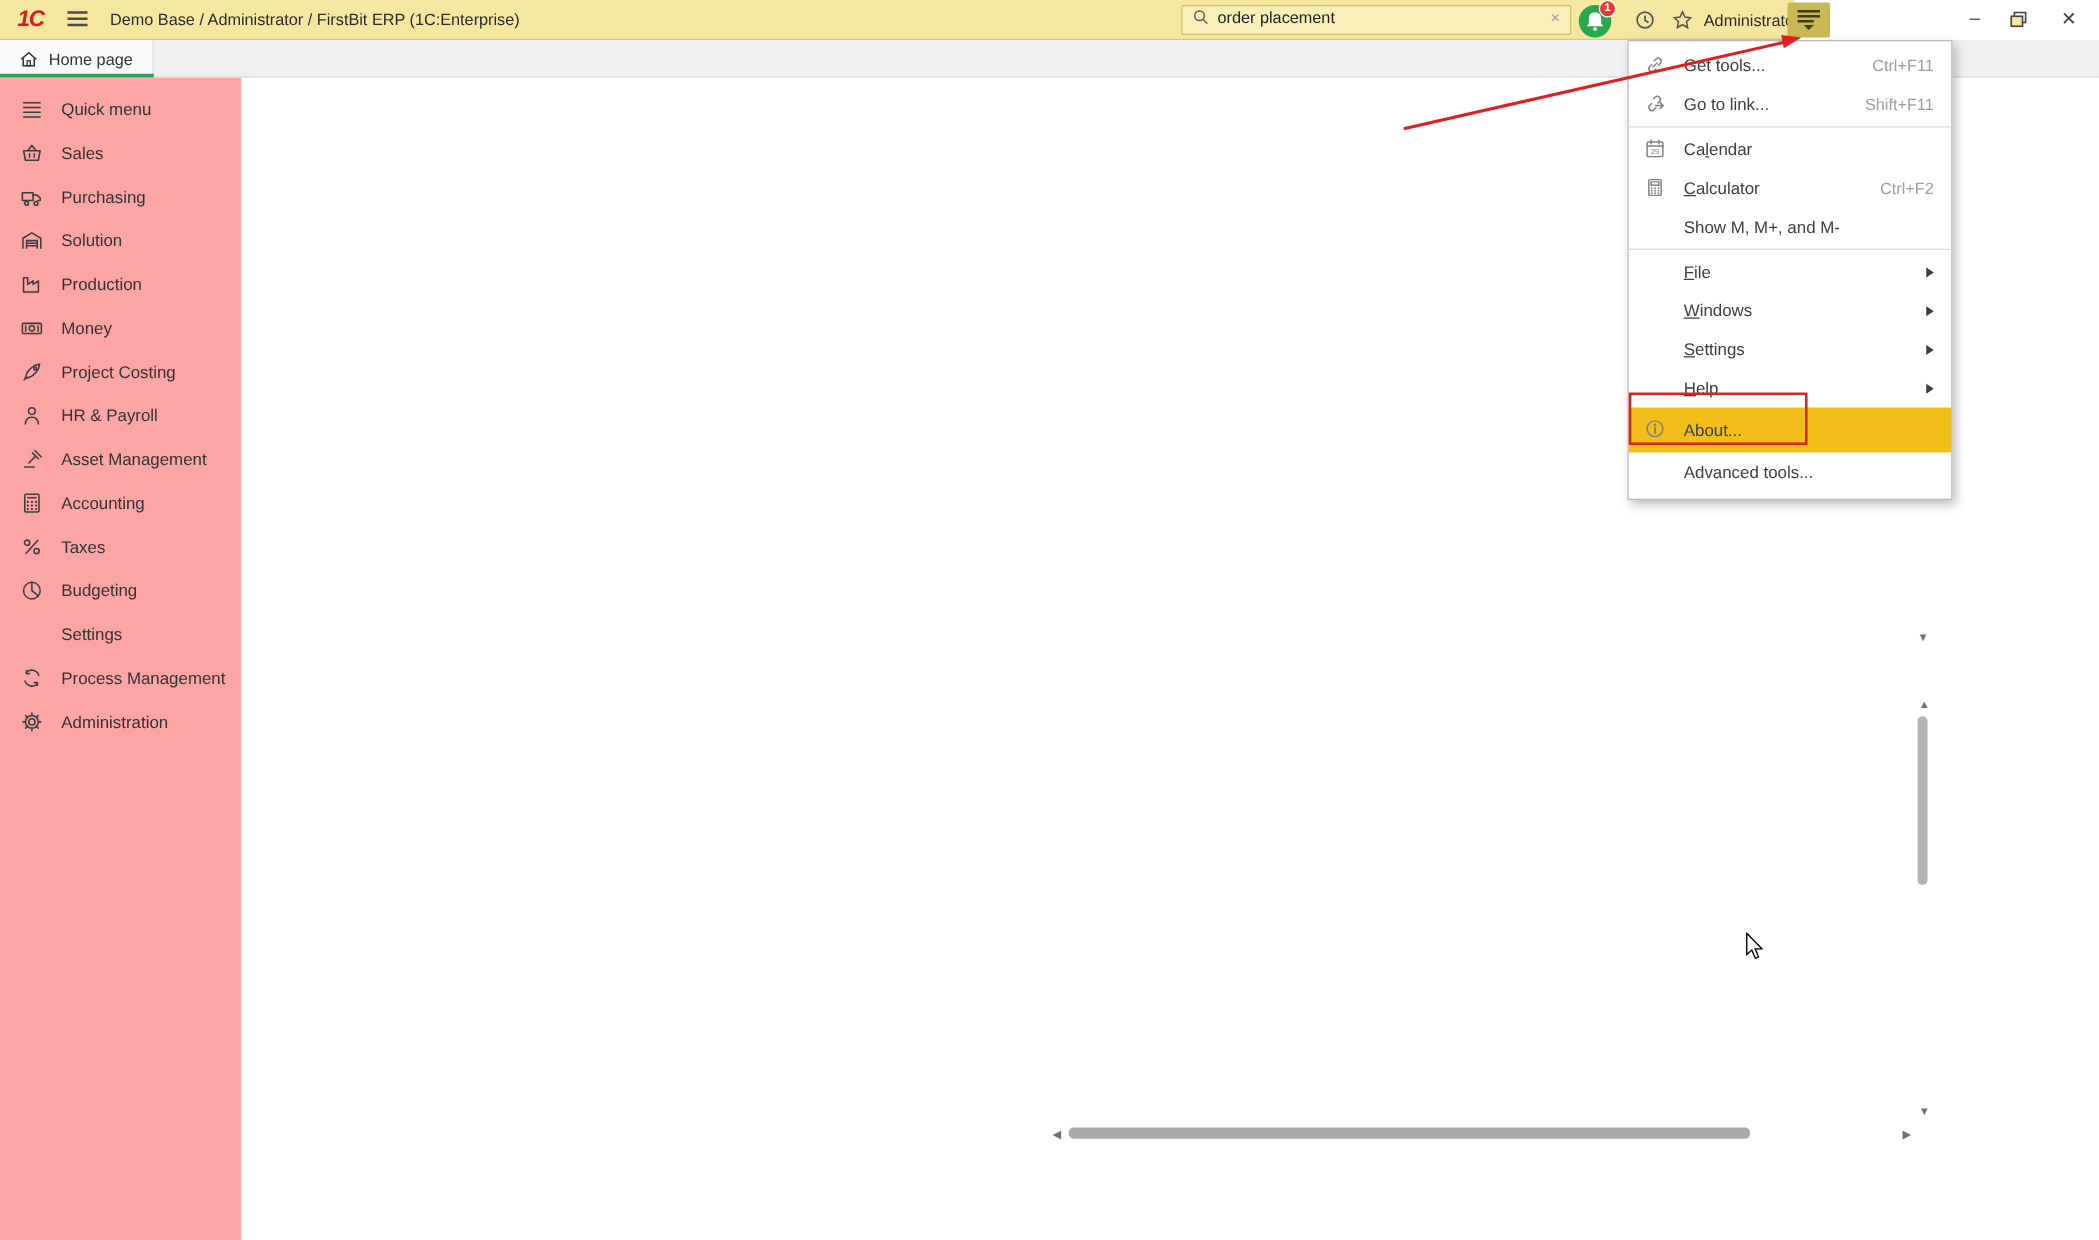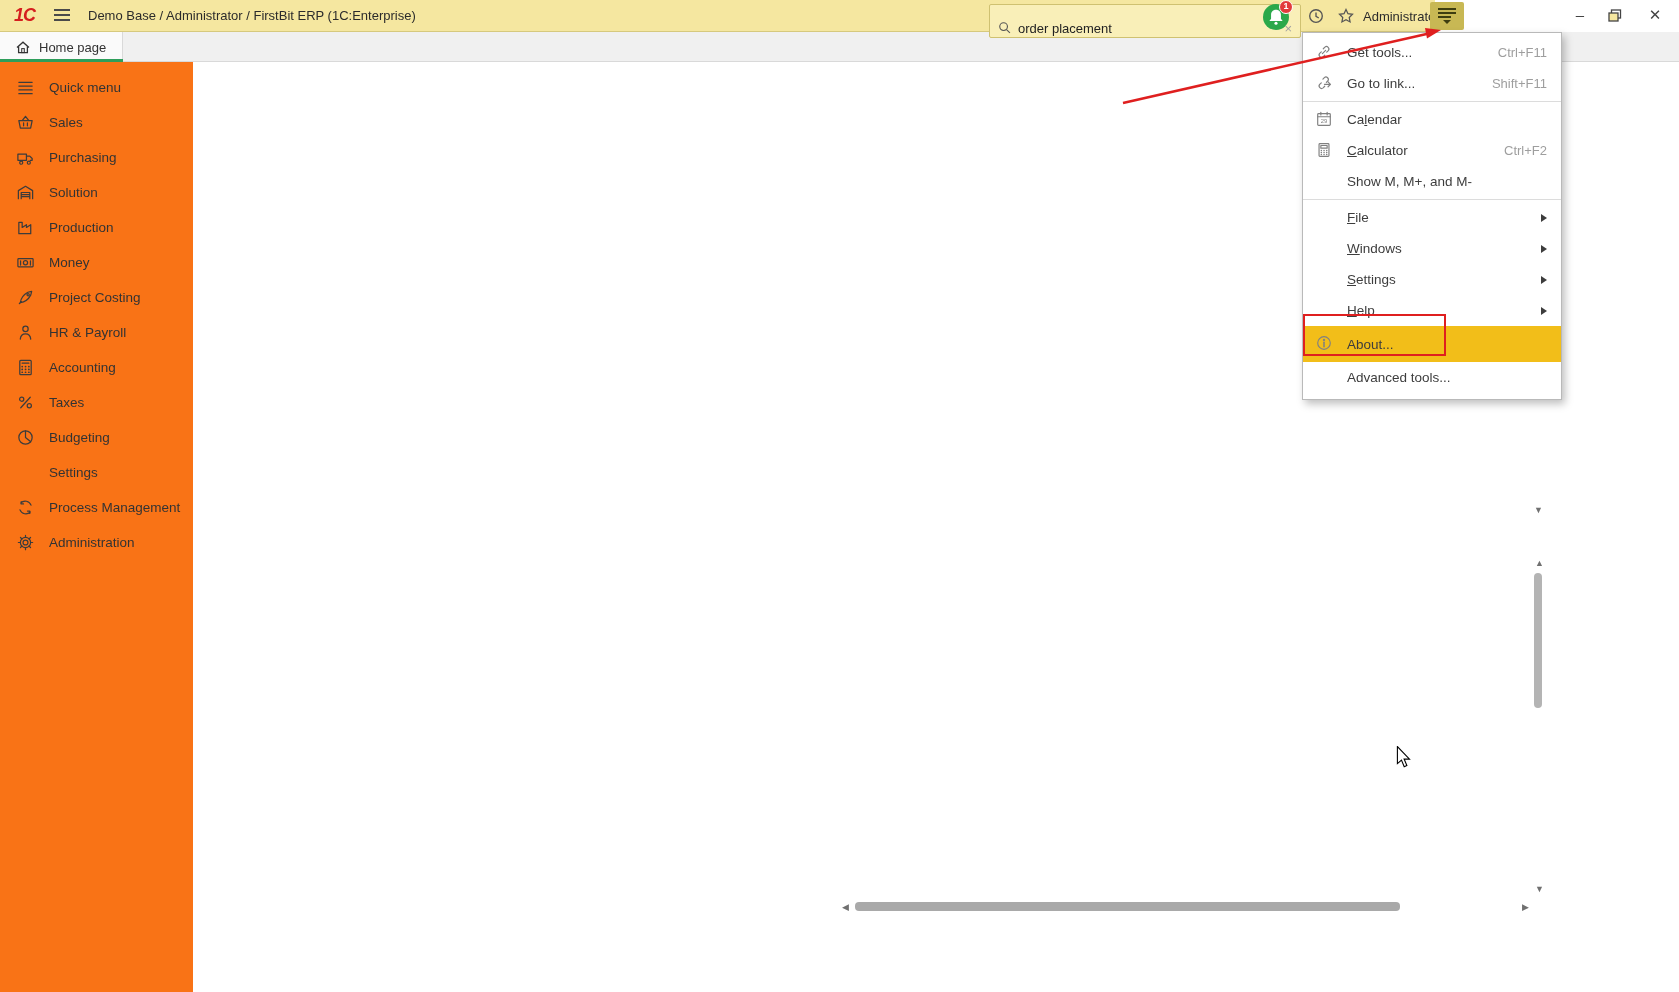--- a/index.html
+++ b/index.html
@@ -4,39 +4,39 @@
 <style>
   * { margin:0; padding:0; box-sizing:border-box; }
   html,body { width:1679px; height:992px; overflow:hidden; font-family:"Liberation Sans",sans-serif; background:#fff; }
   .abs { position:absolute; }
   
   .titlebar { left:0; top:0; width:1435px; height:32px; background:#f5e7a0; border-bottom:1px solid #d6c97e; z-index:5; }
   .logo { left:14px; top:5px; color:#d51f1f; font-weight:bold; font-style:italic; font-size:18px; letter-spacing:-1px; }
   .hamburger { left:54px; top:9px; width:16px; height:14px; cursor:pointer; }
   .hamburger i { display:block; height:2px; background:#4a4a4a; margin-bottom:3px; }
   .app-title { left:88px; top:8px; font-size:13px; color:#2b2b2b; white-space:nowrap; }
-  .searchbox { left:945px; top:4px; width:312px; height:24px; background:#f9efb8; border:1px solid #cfc171; border-radius:2px; display:flex; align-items:flex-start; padding:16px 8px;margin-left:44px; }
+  .searchbox { left:945px; top:4px; width:312px; height:24px; background:#f9efb8; border:1px solid #cfc171; border-radius:2px; display:flex; align-items:flex-end; padding:6px 8px; }
   .searchbox .q { font-size:13px; color:#222; flex:1; margin-left:6px; }
   .searchbox .clr { color:#a0a0a0; font-size:13px; }
   .notif { left:1263px; top:2px; width:28px; height:28px; }
   .notif .circ { position:absolute; left:0; top:2px; width:26px; height:26px; border-radius:50%; background:#2ba84a; }
   .notif .badge { position:absolute; left:16px; top:-2px; width:14px; height:14px; border-radius:50%; background:#e23b3b; border:1.5px solid #fff; color:#fff; font-size:9px; font-weight:bold; text-align:center; line-height:11px; }
   .tb-ic { top:7px; width:18px; height:18px; color:#555; }
   .user-label { left:1363px; top:9px; font-size:13px; color:#2b2b2b; }
   .menubtn { left:1430px; top:2px; width:34px; height:28px; background:#c8b854; border-radius:2px; padding:6px 8px; cursor:pointer; }
   .menubtn i { display:block; height:2px; background:#3d3d10; margin-bottom:2px; }
   .menubtn .dn { width:0; height:0; margin:1px auto 0; border-left:4px solid transparent; border-right:4px solid transparent; border-top:4px solid #3d3d10; }
   .winbtn { top:6px; font-size:15px; color:#444; width:24px; text-align:center; cursor:pointer; }
   
   .tabstrip { left:0; top:32px; width:1679px; height:30px; background:#f0f0f0; border-bottom:1px solid #d9d9d9; z-index:4; }
   .hometab { left:0; top:0; width:123px; height:30px; background:#fafafa; border-right:1px solid #d9d9d9; display:flex; align-items:center; padding-left:15px; cursor:pointer; }
   .hometab .lbl { font-size:13px; color:#333; margin-left:8px; }
   .hometab .under { position:absolute; left:0; bottom:0; width:123px; height:3px; background:#2e9e5b; }
   
-  .sidebar { left:0; top:62px; width:193px; height:930px; background:#f97316; z-index:3; }
+  .sidebar { left:0; top:62px; width:193px; height:930px; background:#fca5a5; z-index:3; }
   .sb-item { display:flex; align-items:center; height:35px; padding-left:16px; cursor:pointer; }
   .sb-item .ic { width:20px; height:20px; color:#3c3c3c; flex:0 0 20px; }
   .sb-item .lbl { font-size:13.5px; color:#333; margin-left:13px; white-space:nowrap; }
   
   .main { left:193px; top:62px; width:1486px; height:930px; background:#fff; z-index:1; }
   .navbtns { left:210px; top:72px; display:flex; }
   .navbtn { width:33px; height:24px; background:linear-gradient(#fdfdfd,#ededed); border:1px solid #c9c9c9; text-align:center; line-height:22px; font-size:14px; color:#8a8a8a; cursor:pointer; }
   .navbtn:first-child { border-radius:3px 0 0 3px; }
   .navbtn:last-child { border-radius:0 3px 3px 0; border-left:none; }
   .page-title { left:300px; top:74px; font-size:17.5px; color:#1a1a1a; white-space:nowrap; }
@@ -205,20 +205,26 @@
     </div>
     <div class="sb-item">
       <span class="ic"><svg width="19" height="19" viewBox="0 0 20 20" fill="none" stroke="currentColor" stroke-width="1.3" stroke-linecap="round" stroke-linejoin="round">
           <circle cx="10" cy="6.2" r="2.8"></circle>
           <path d="M4.5 17c.3-3.8 2.6-5.6 5.5-5.6s5.2 1.8 5.5 5.6"></path>
         </svg></span>
       <span class="lbl">HR &amp; Payroll</span>
     </div>
     <div class="sb-item">
       <span class="ic"><svg width="19" height="19" viewBox="0 0 20 20" fill="none" stroke="currentColor" stroke-width="1.3" stroke-linecap="round" stroke-linejoin="round">
+          <path d="M4 16.5h8 M7.5 13L13 7.5 M10.5 4.5l5 5 M12.5 2.5L18 8"></path>
+        </svg></span>
+      <span class="lbl">Asset Management</span>
+    </div>
+    <div class="sb-item">
+      <span class="ic"><svg width="19" height="19" viewBox="0 0 20 20" fill="none" stroke="currentColor" stroke-width="1.3" stroke-linecap="round" stroke-linejoin="round">
           <rect x="4" y="2.5" width="12" height="15" rx="1"></rect>
           <path d="M6.5 5.5h7"></path>
           <path d="M6.5 9h.1M10 9h.1M13.5 9h.1M6.5 12h.1M10 12h.1M13.5 12h.1M6.5 15h.1M10 15h.1M13.5 15h.1" stroke-width="1.8"></path>
         </svg></span>
       <span class="lbl">Accounting</span>
     </div>
     <div class="sb-item">
       <span class="ic"><svg width="19" height="19" viewBox="0 0 20 20" fill="none" stroke="currentColor" stroke-width="1.3" stroke-linecap="round" stroke-linejoin="round">
           <circle cx="6" cy="6.5" r="2.2"></circle>
           <circle cx="14" cy="13.5" r="2.2"></circle>

